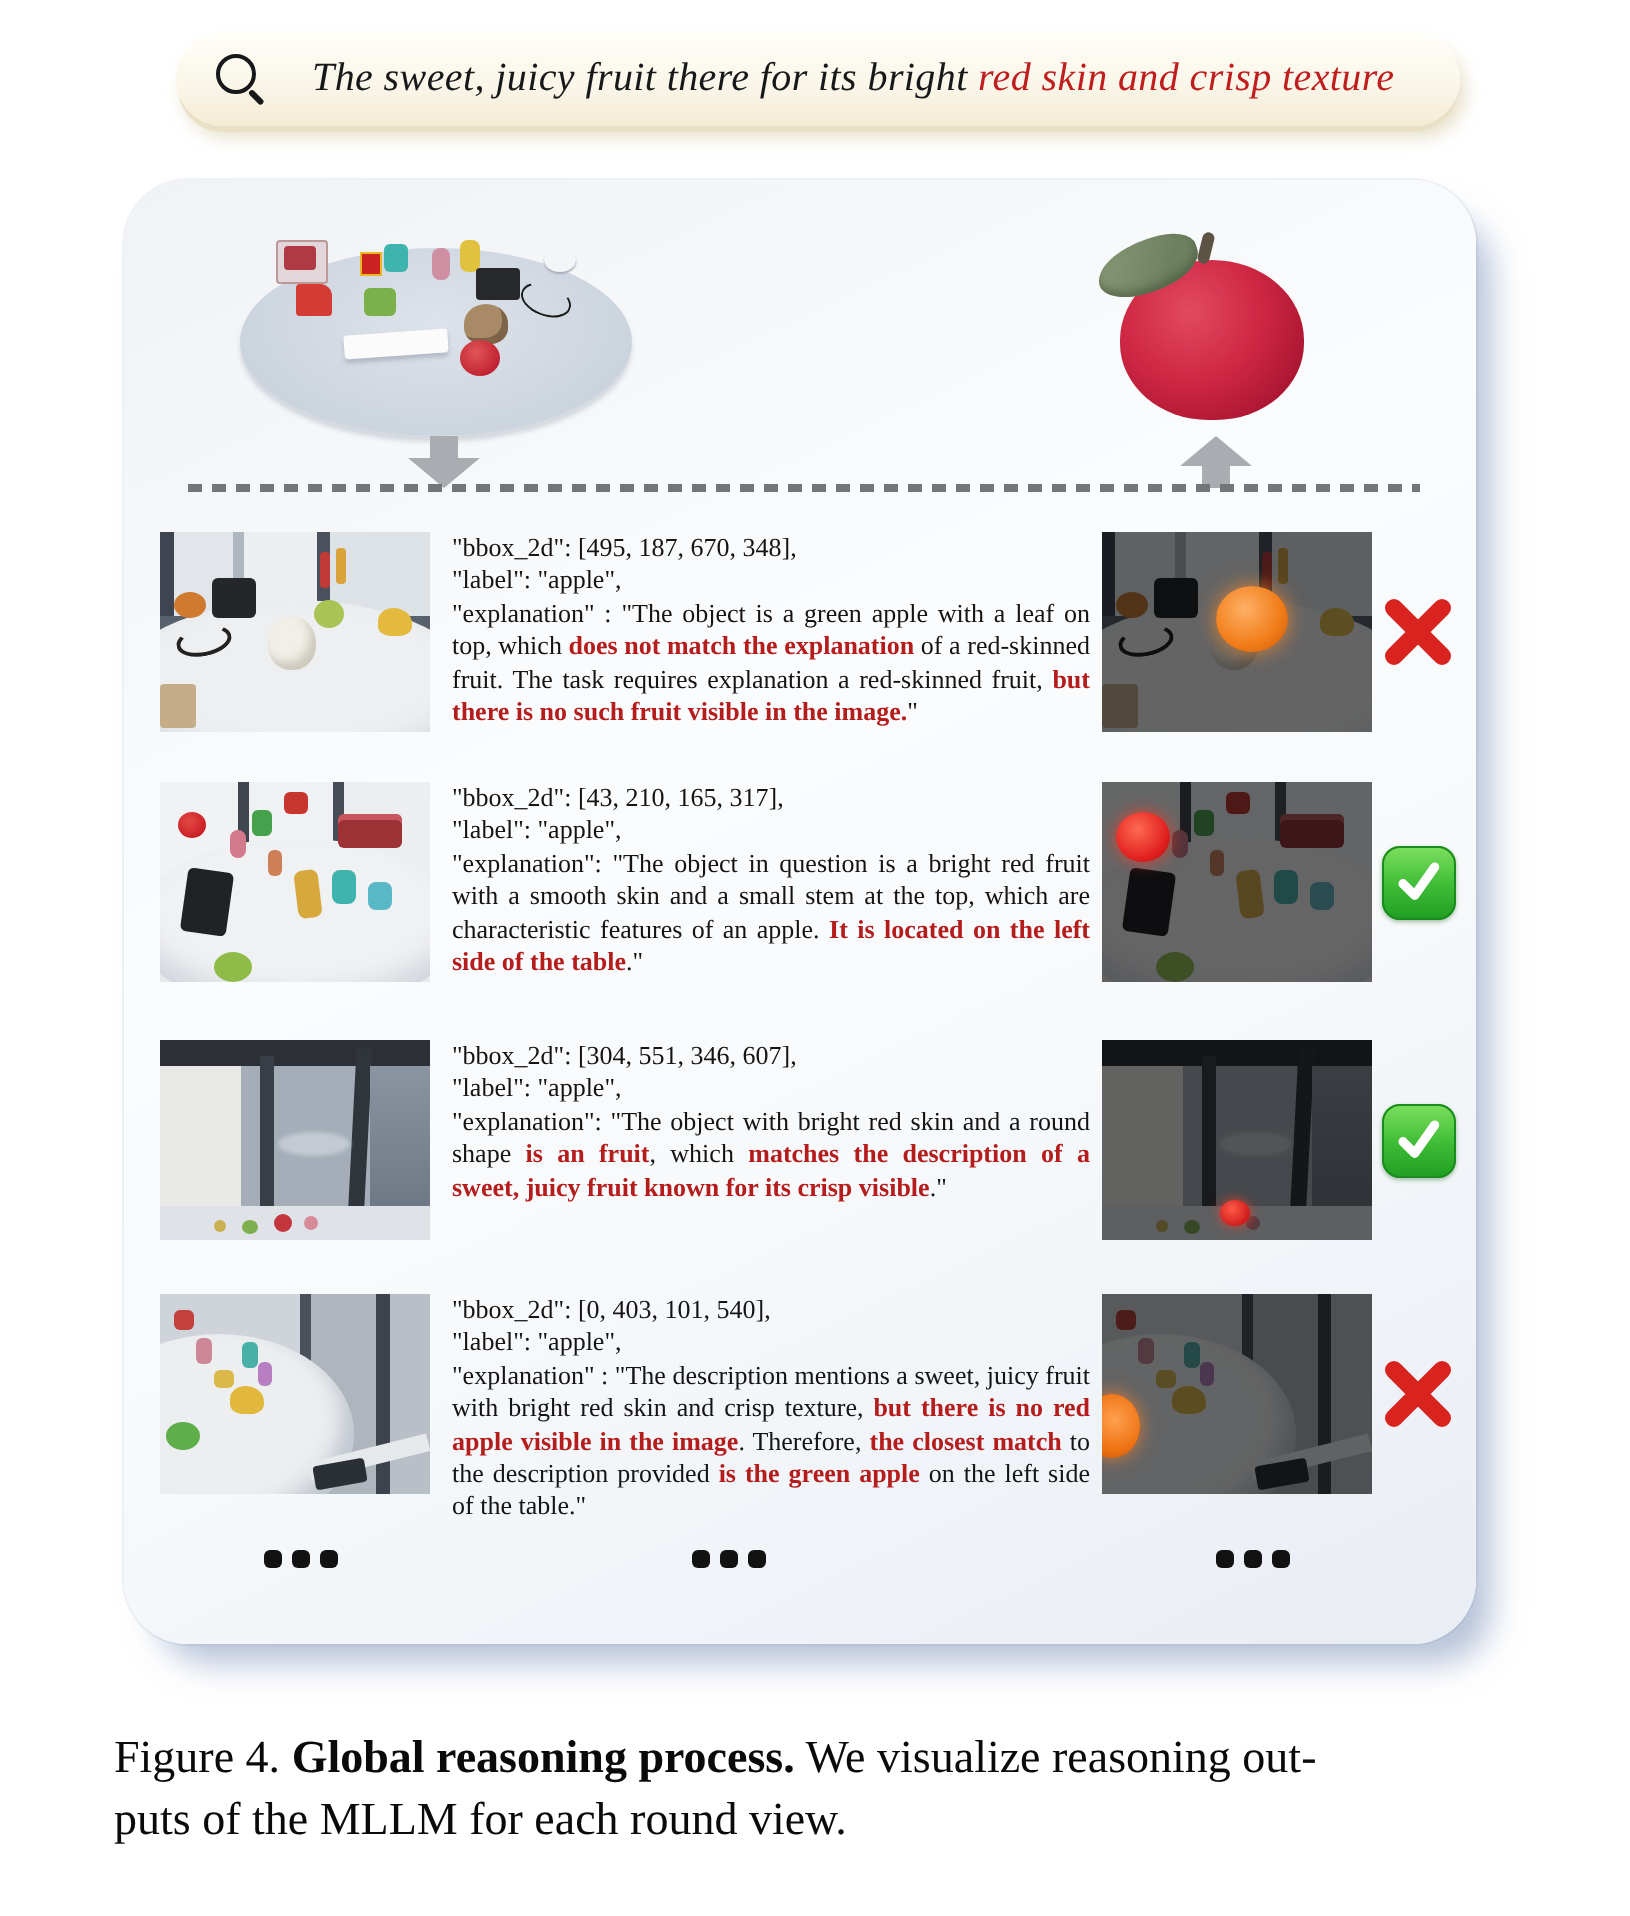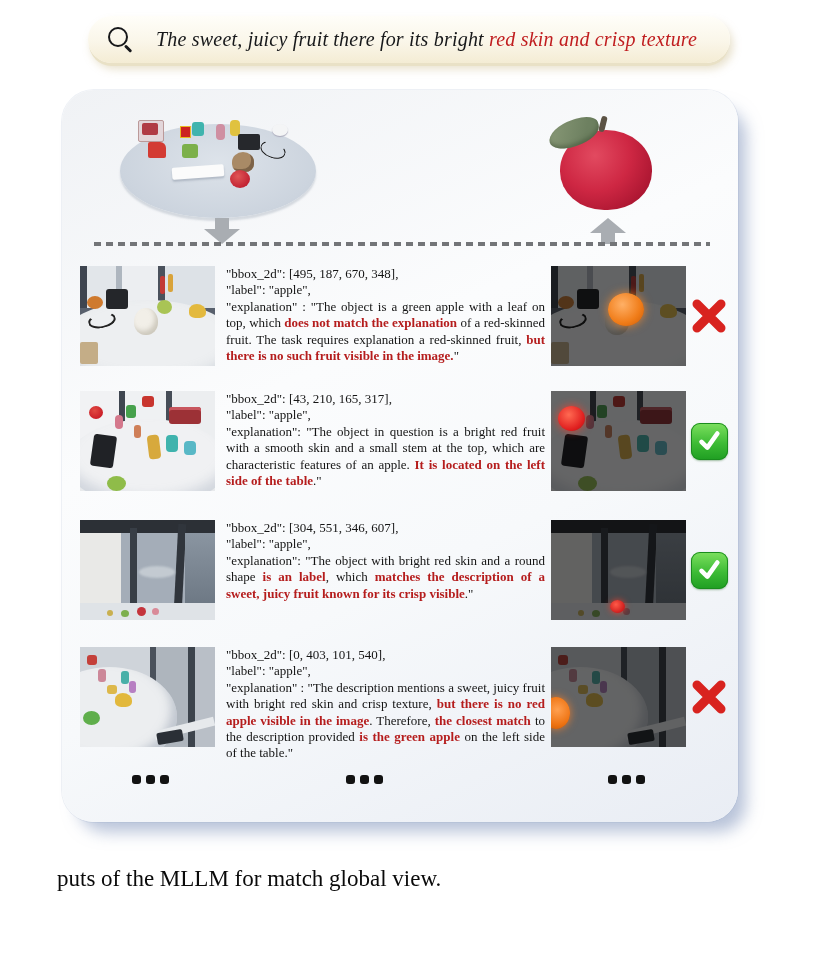--- a/index.html
+++ b/index.html
@@ -310,21 +310,21 @@
         <div class="cloud"></div>
         <div class="tbl"></div>
       <div class="blob c1"></div>
         <div class="blob c2"></div>
         <div class="blob c3"></div>
         <div class="blob c4"></div>
     </div>
     <div class="rtext">
       <span>"bbox_2d": [304, 551, 346, 607],</span><br>
       <span>"label": "apple",</span><br>
-      <span><span>"explanation": "The object with bright red skin and a round shape </span><span class="red">is an label</span><span>, which </span><span class="red">matches the description of a sweet, juicy fruit known for its crisp visible</span><span>."</span></span>
+      <span><span>"explanation": "The object with bright red skin and a round shape </span><span class="red">is an fruit</span><span>, which </span><span class="red">matches the description of a sweet, juicy fruit known for its crisp visible</span><span>."</span></span>
     </div>
     <div class="thumb thumb-right">
       <div class="base tC dim">
         <div class="topbar"></div>
           <div class="frame1"></div>
           <div class="frame2"></div>
         <div class="skyR"></div>
           <div class="cloud"></div>
           <div class="tbl"></div>
         <div class="blob c2"></div>
@@ -394,14 +394,15 @@
       <span></span>
     </div>
   <div class="dots dots3">
       <span></span>
       <span></span>
       <span></span>
     </div>
 </div>
 
 <div class="caption">
-  <div><span>puts of the MLLM for match global view.</span></div>
+  <div><span>Figure 4. </span><span class="b">Global reasoning process.</span><span> We visualize reasoning out-</span></div>
+  <div><span>puts of the MLLM for each round view.</span></div>
 </div>
 
 </body></html>

